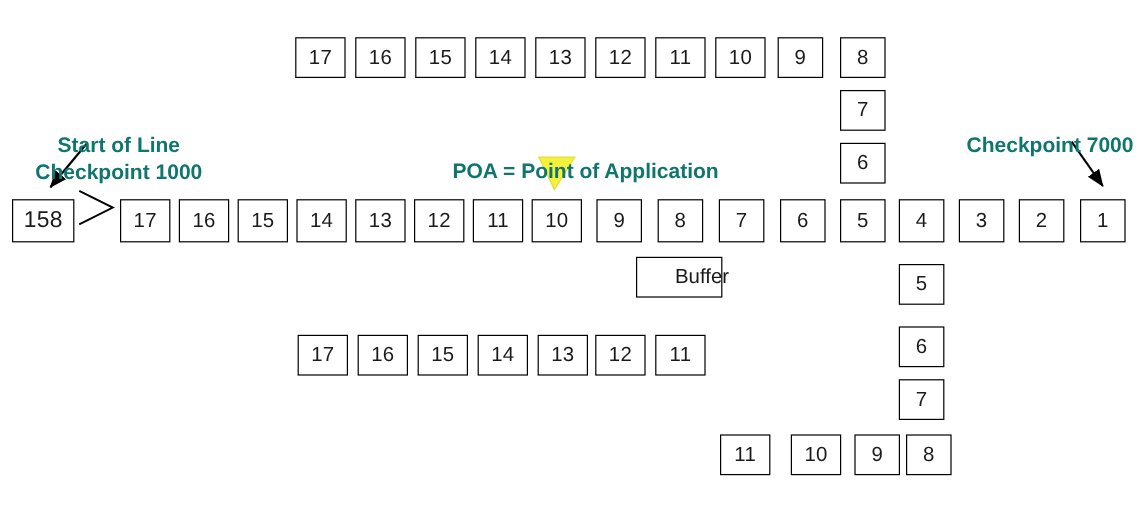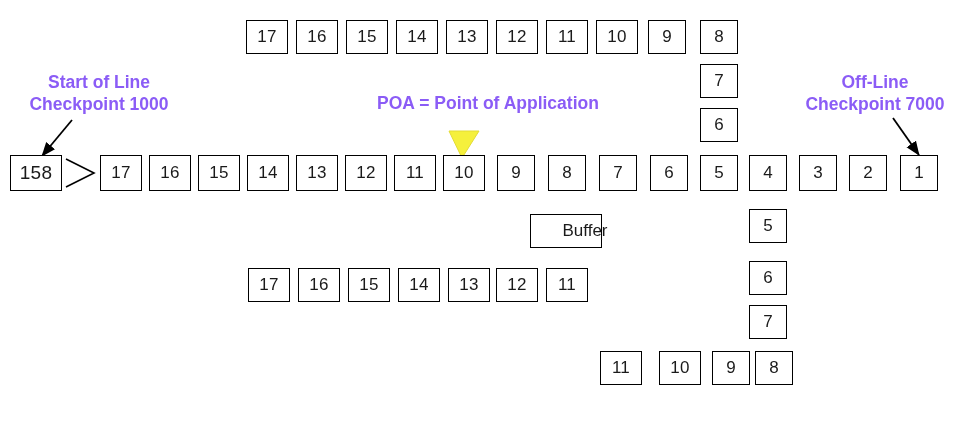--- a/index.html
+++ b/index.html
@@ -19,31 +19,33 @@
     position: absolute;
     border: 1.6px solid #000000;
     background: #ffffff;
     display: flex;
     align-items: center;
     justify-content: center;
     font-size: 17px;
     color: #1a1a1a;
     font-family: "Liberation Sans", sans-serif;
     letter-spacing: .2px;
+    margin-top: 11px;
   }
   .cell.wide { font-size: 19px; }
   .label {
     position: absolute;
     font-weight: bold;
     font-size: 17.5px;
-    color: #8b5cf6;
+    color: #0f766e;
     text-align: center;
     line-height: 1.25;
     white-space: nowrap;
     font-family: "Liberation Sans", sans-serif;
+    margin-top: 39px;
   }
   .buffer-box {
     position: absolute;
     border: 1.6px solid #000000;
     background: #ffffff;
     display: flex;
     align-items: center;
     justify-content: center;
     font-size: 17px;
     color: #1a1a1a;
@@ -71,21 +73,20 @@
     <line x1="893" y1="118" x2="919" y2="155" stroke="#000000" stroke-width="1.8" marker-end="url(#arrowhead)"></line>
     <polygon points="449,131 479,131 462,158" fill="#F5F03C" stroke="#E3DC34" stroke-width="1"></polygon>
   </svg>
 
   <div class="label" style="left:14px; top:72px; width:170px;">
     <div>Start of Line</div>
     <div>Checkpoint 1000</div>
   </div>
 
   <div class="label" style="left:795px; top:72px; width:160px;">
-    <div>Off-Line</div>
     <div>Checkpoint 7000</div>
   </div>
 
   <div class="label" style="left:358px; top:93px; width:260px;">POA = Point of Application</div>
 
   <div class="cell" style="left:246px; top:20px; width:42px; height:34px;">17</div>
   <div class="cell" style="left:296px; top:20px; width:42px; height:34px;">16</div>
   <div class="cell" style="left:346px; top:20px; width:42px; height:34px;">15</div>
   <div class="cell" style="left:396px; top:20px; width:42px; height:34px;">14</div>
   <div class="cell" style="left:446px; top:20px; width:42px; height:34px;">13</div>

